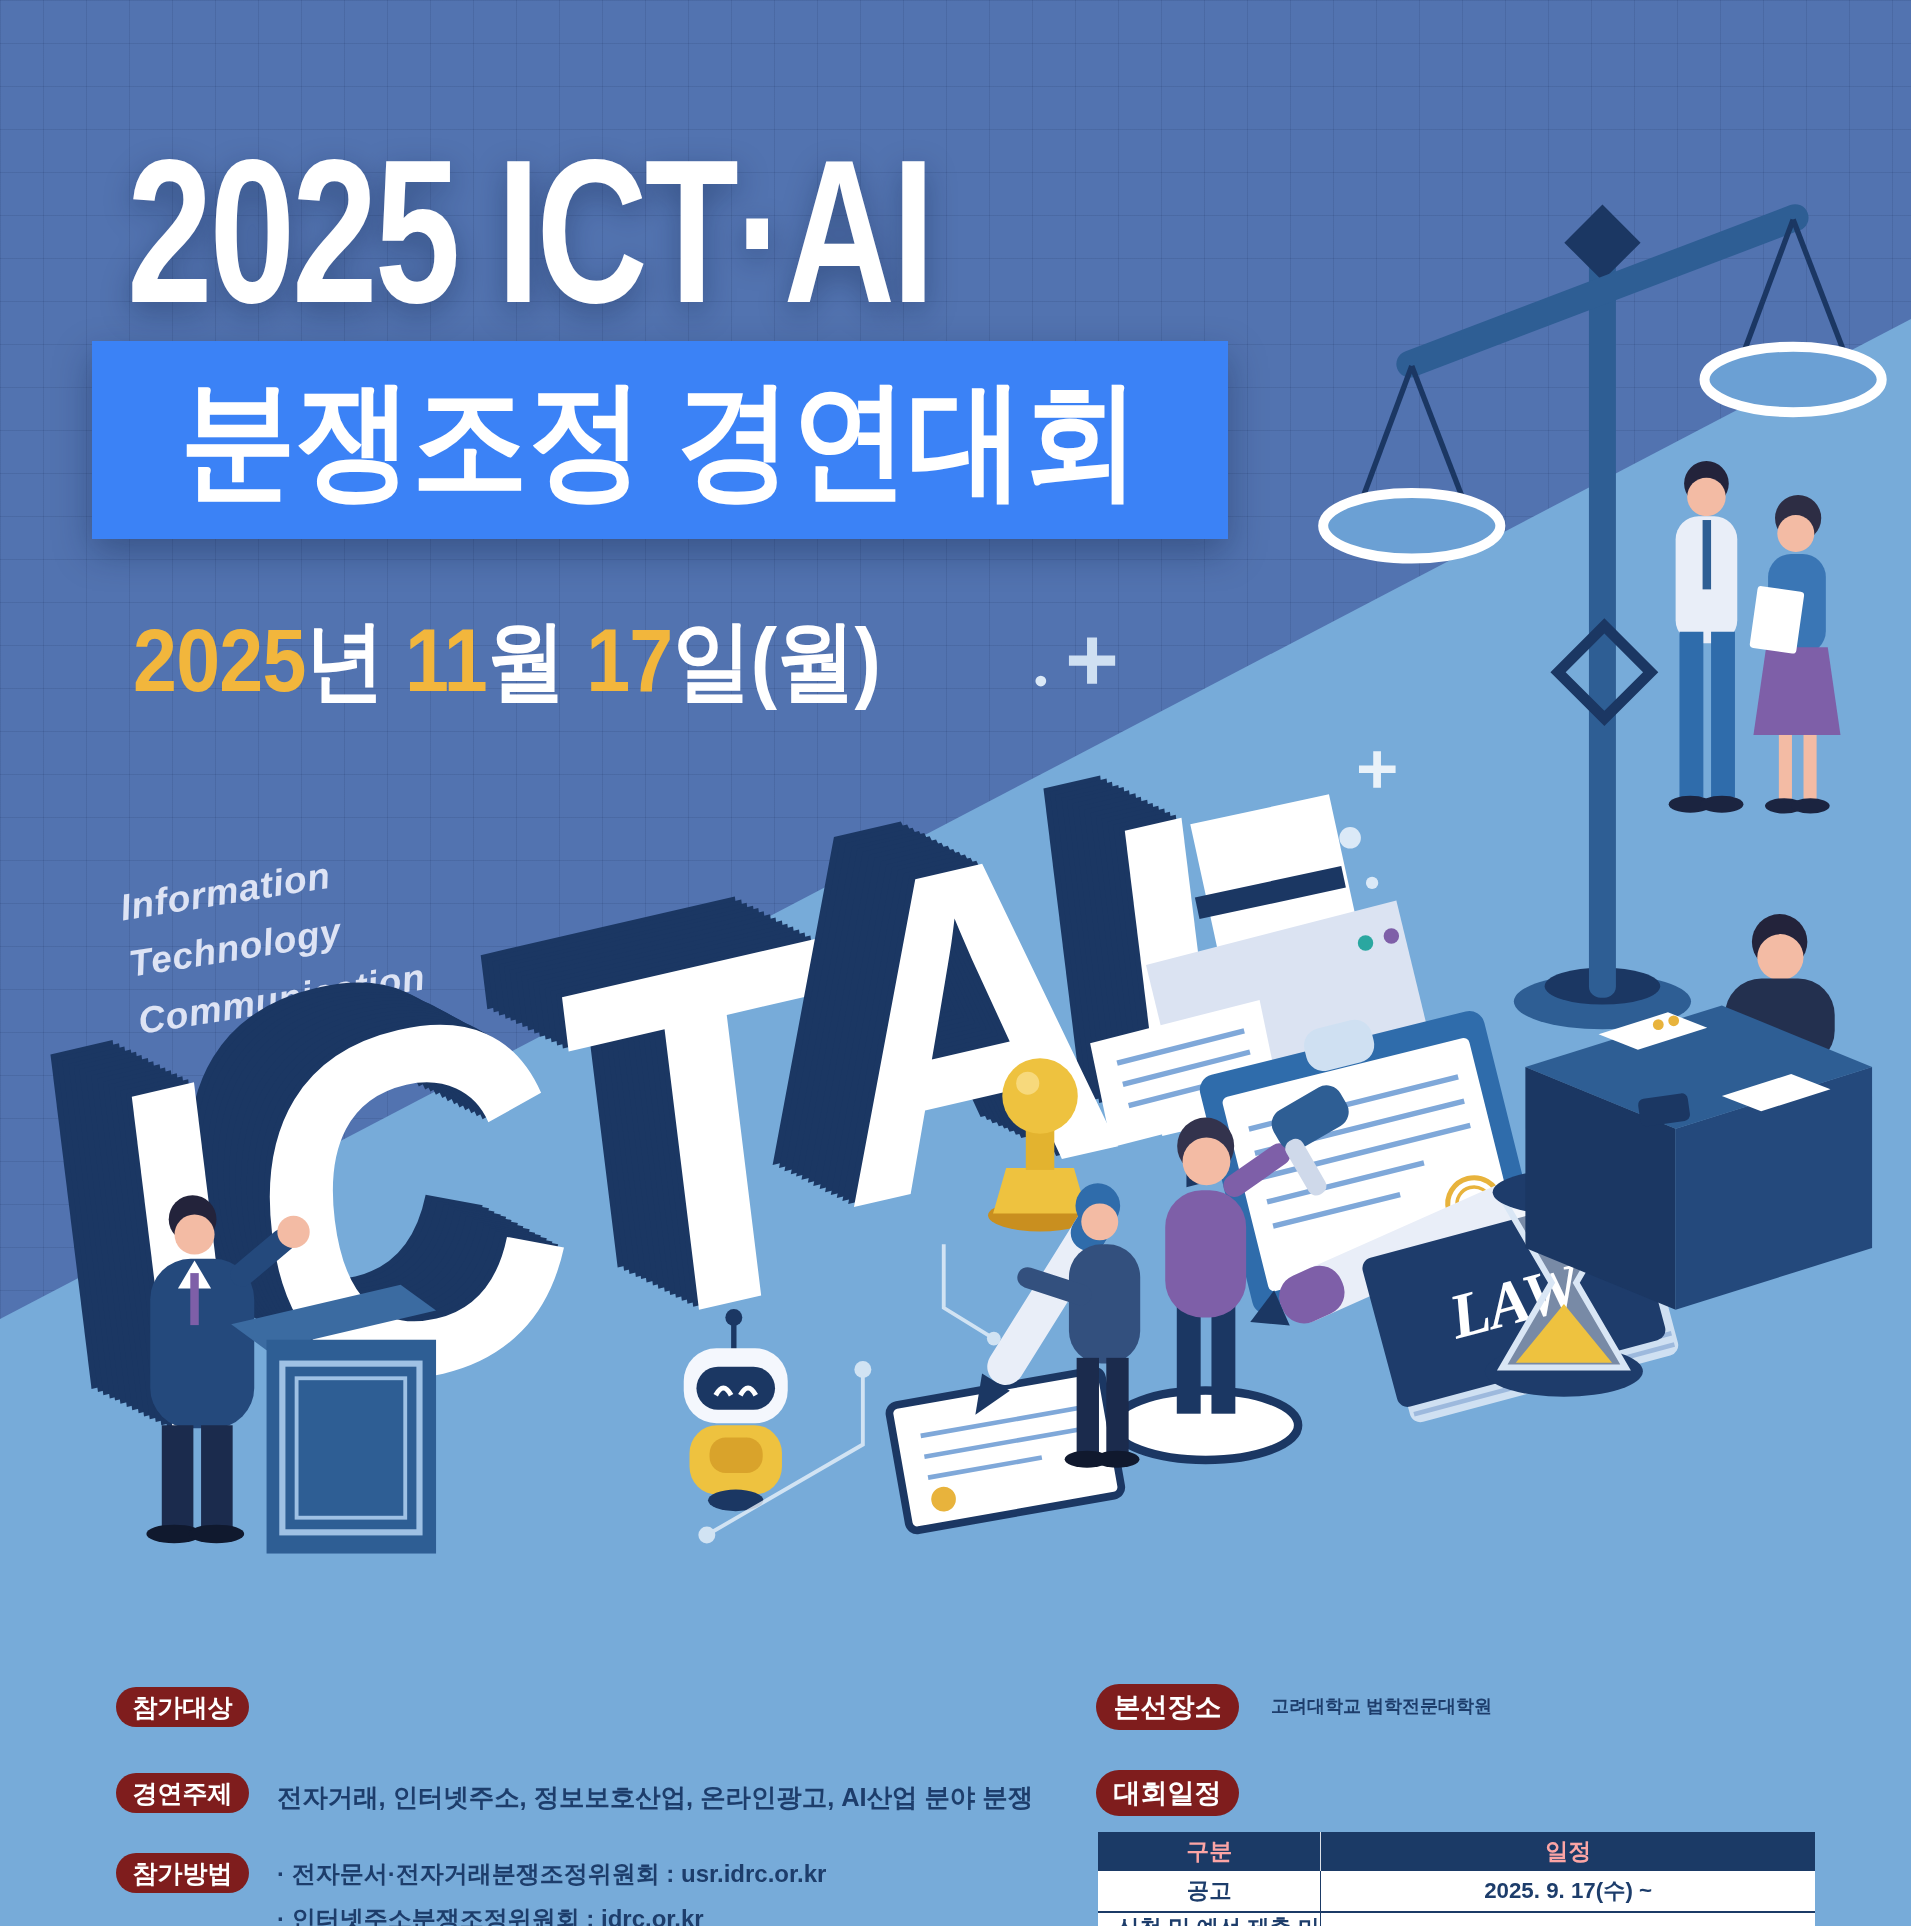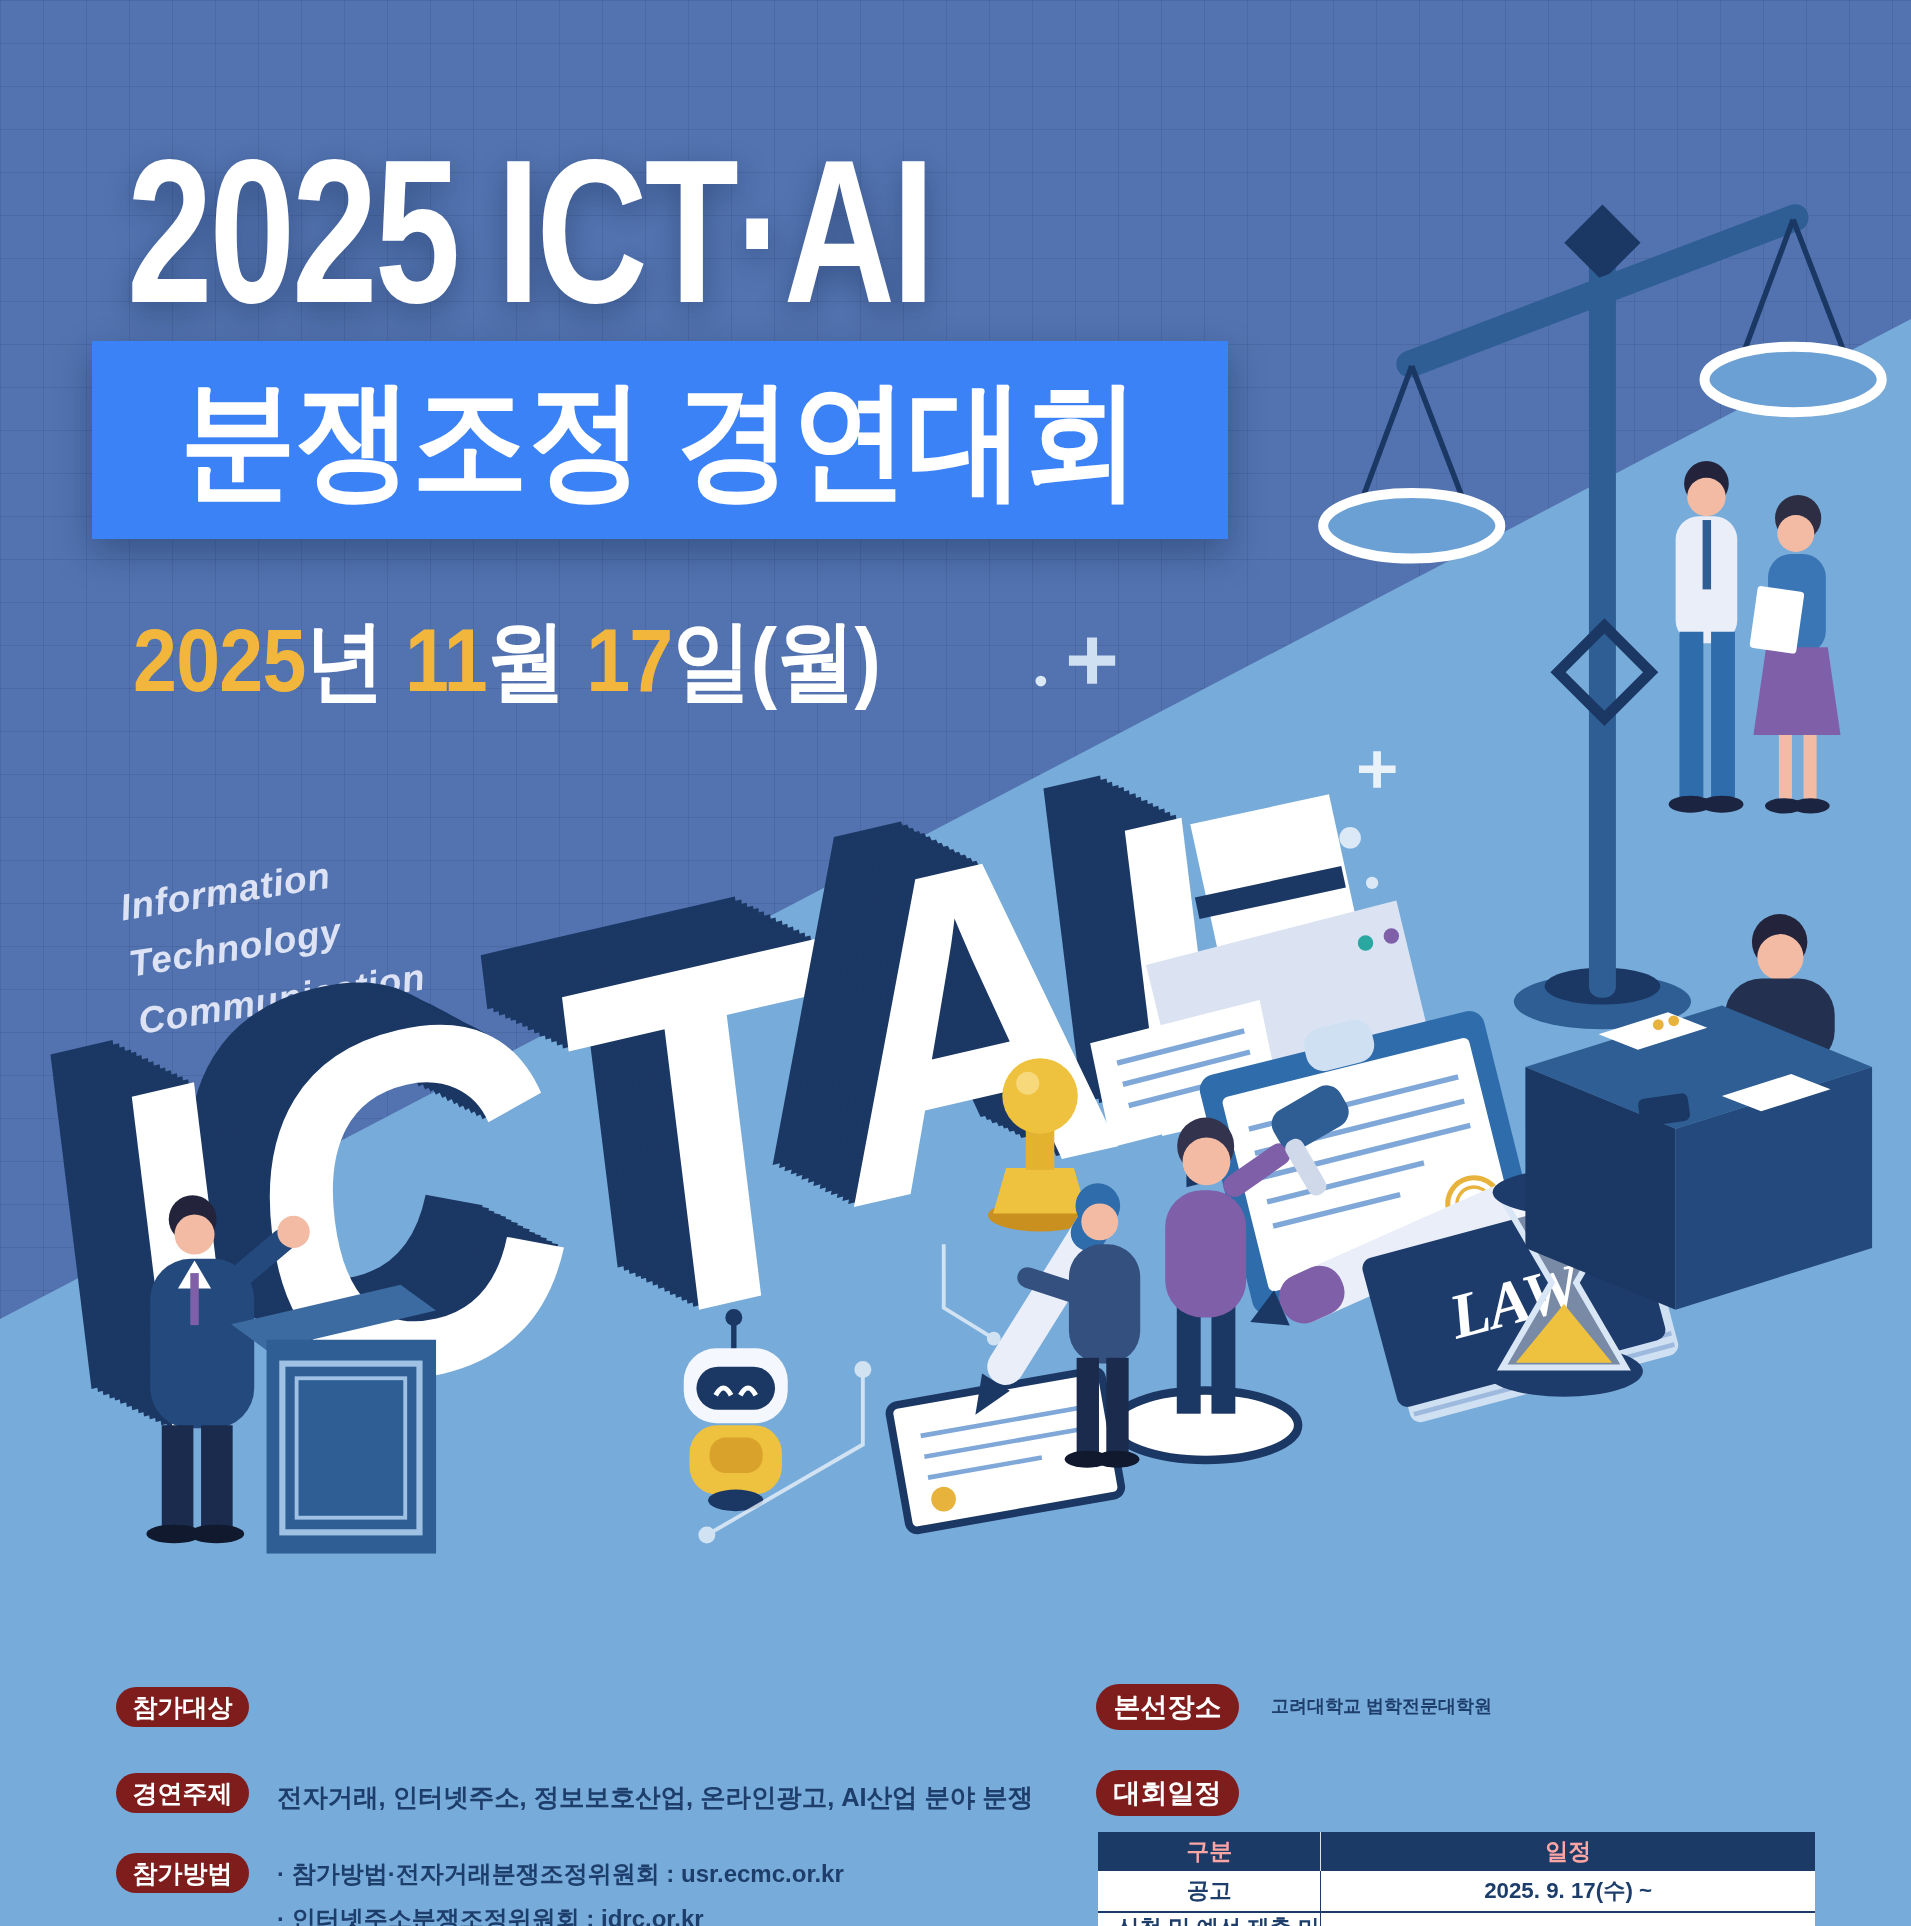--- a/index.html
+++ b/index.html
@@ -279,21 +279,21 @@
       <circle cx="2702" cy="1768" r="14" fill="#dbe9f7"></circle>
     </g>
   </svg>
 
   <div class="pill left" style="top:1687px">참가대상</div>
 
   <div class="pill left" style="top:1773px">경연주제</div>
   <div class="txt b66" style="left:277px;top:1781px">전자거래, 인터넷주소, 정보보호산업, 온라인광고, AI산업 분야 분쟁</div>
 
   <div class="pill left" style="top:1853px">참가방법</div>
-  <div class="txt b62" style="left:277px;top:1858px">· 참가방법·전자거래분쟁조정위원회 : usr.ecmc.or.kr</div>
+  <div class="txt b62" style="left:277px;top:1858px">· 전자문서·전자거래분쟁조정위원회 : usr.idrc.or.kr</div>
   <div class="txt b62" style="left:277px;top:1903px">· 인터넷주소분쟁조정위원회 : idrc.or.kr</div>
 
   <div class="pill right" style="top:1684px">본선장소</div>
   <div class="txt b70" style="left:1271px;top:1694px">고려대학교 법학전문대학원</div>
 
   <div class="pill right" style="top:1770px">대회일정</div>
   <div class="tbl tbl-sched" style="top:1832px">
     <div class="thead">
       <div class="c">구분</div>
       <div class="c">일정</div>

